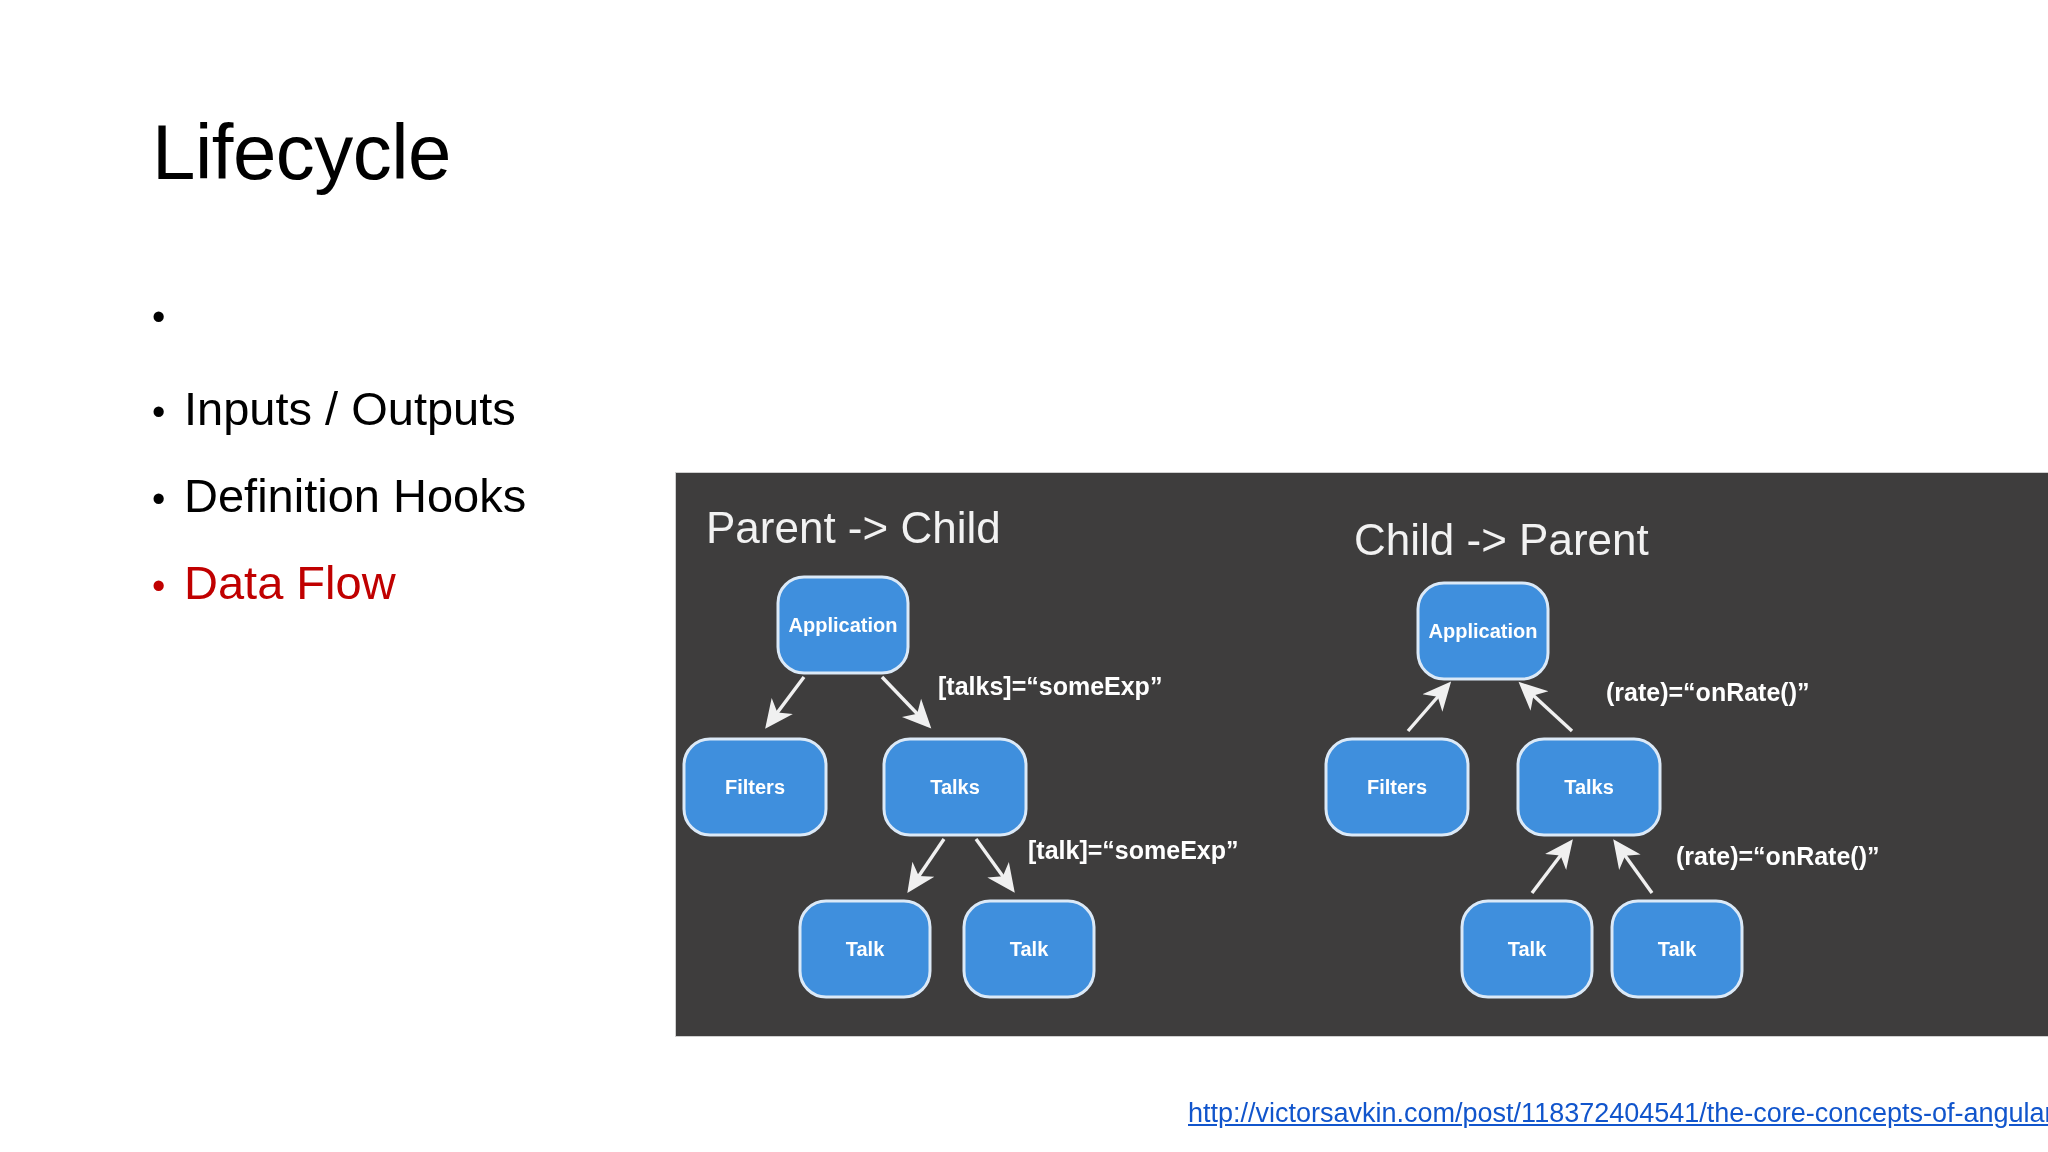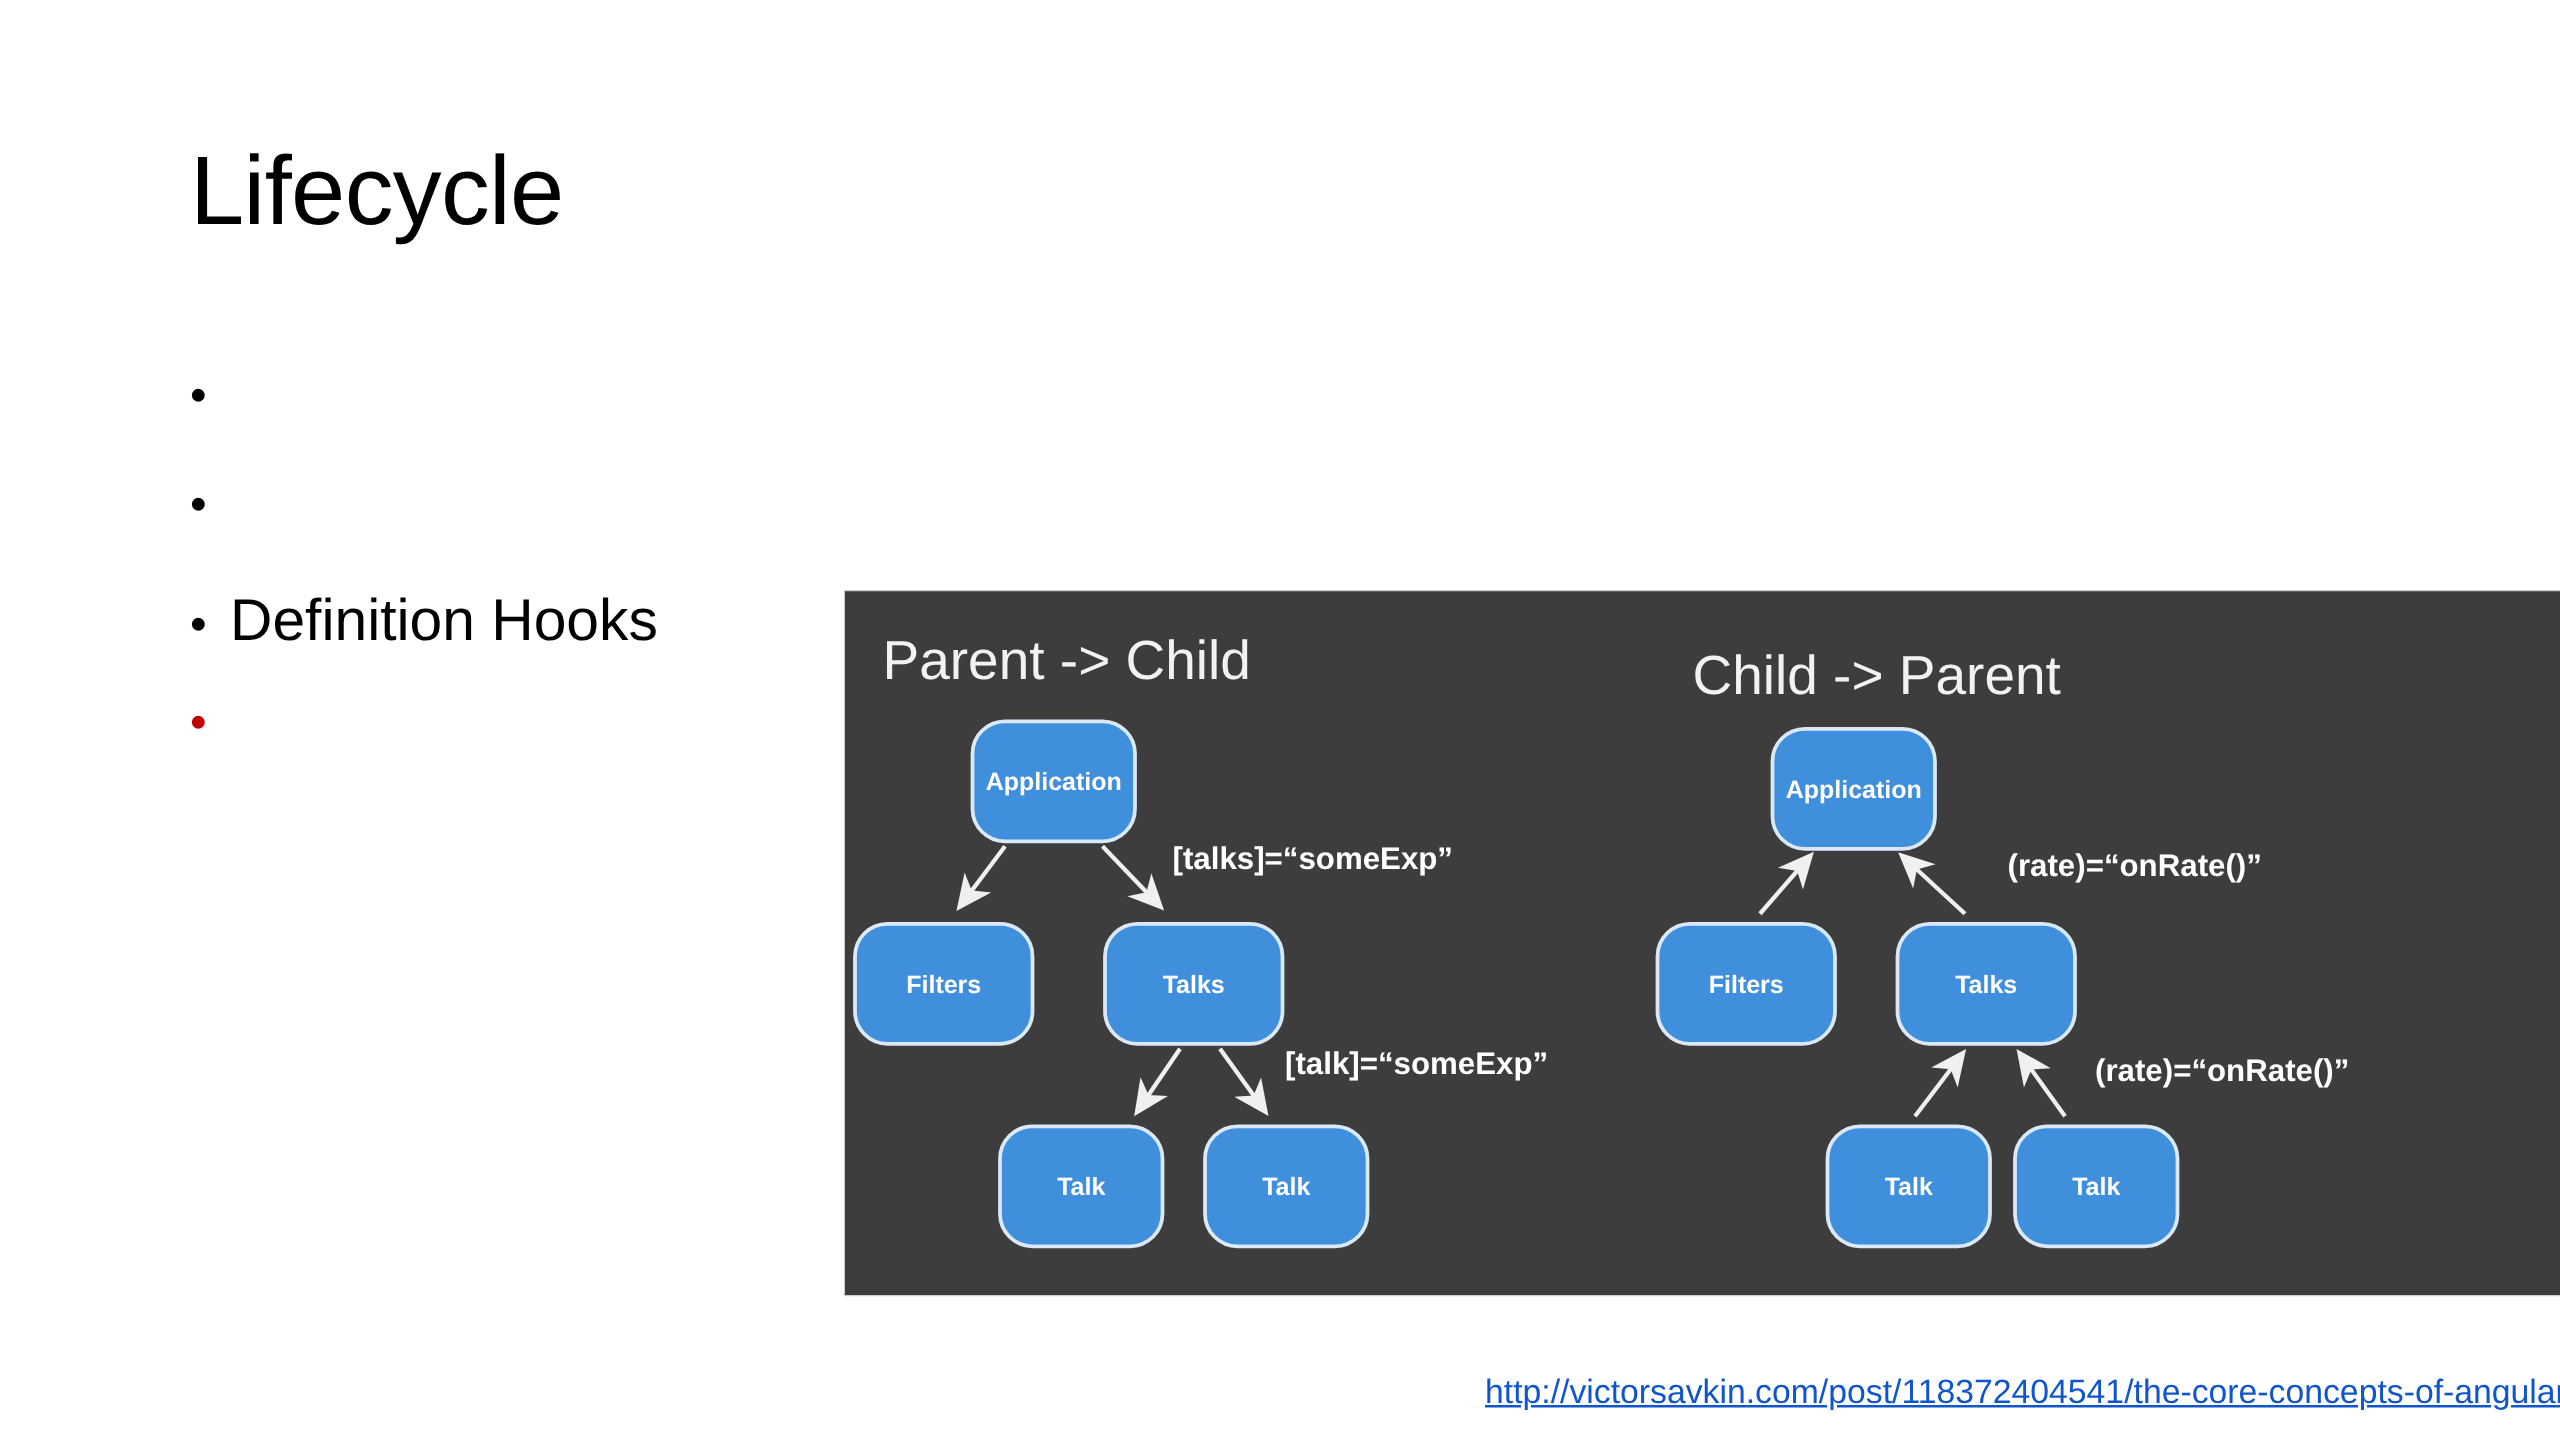--- a/index.html
+++ b/index.html
@@ -124,29 +124,31 @@
 <div class="slide-title">Lifecycle</div>
 
 <div class="bullet-list">
 
   <div class="bullet-row">
     <span class="bullet-dot">•</span>
   </div>
 
   <div class="bullet-row">
     <span class="bullet-dot">•</span>
+    <span class="bullet-text">Inputs / Outputs</span>
   </div>
 
   <div class="bullet-row">
     <span class="bullet-dot">•</span>
     <span class="bullet-text">Definition Hooks</span>
   </div>
 
   <div class="bullet-row accent">
     <span class="bullet-dot">•</span>
+    <span class="bullet-text">Data Flow</span>
   </div>
 
 </div>
 
 <div class="diagram-panel">
   <svg class="diagram-svg" viewBox="0 0 1232 563" xmlns="http://www.w3.org/2000/svg">
     <defs>
       <marker id="arrowHead" markerWidth="9" markerHeight="9" refX="7" refY="4.5" orient="auto" markerUnits="strokeWidth">
         <path d="M0,0.6 L8.4,4.5 L0,8.4 L2.4,4.5 Z" fill="#f0f0f0"></path>
       </marker>

